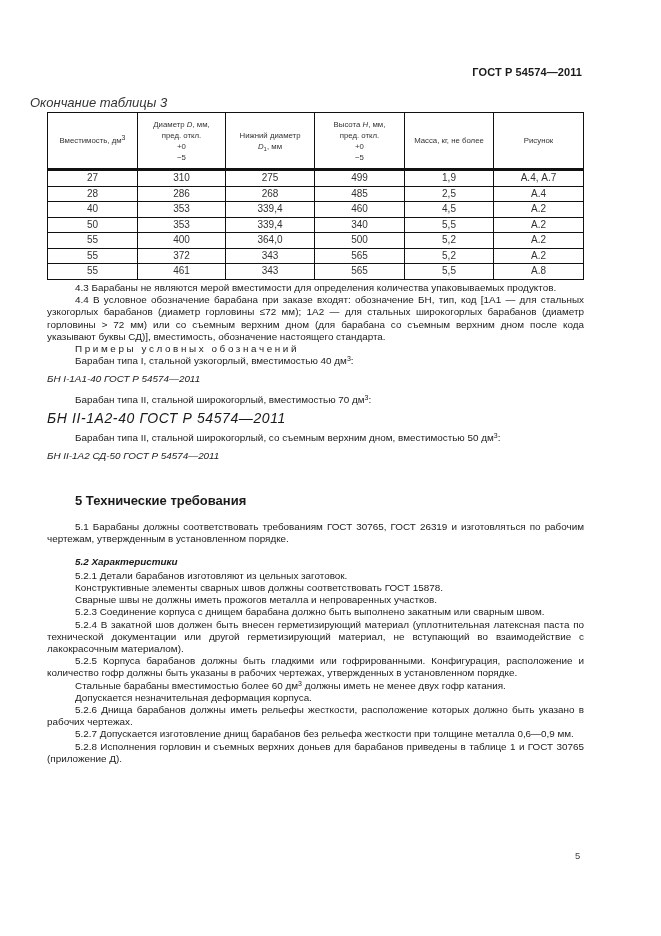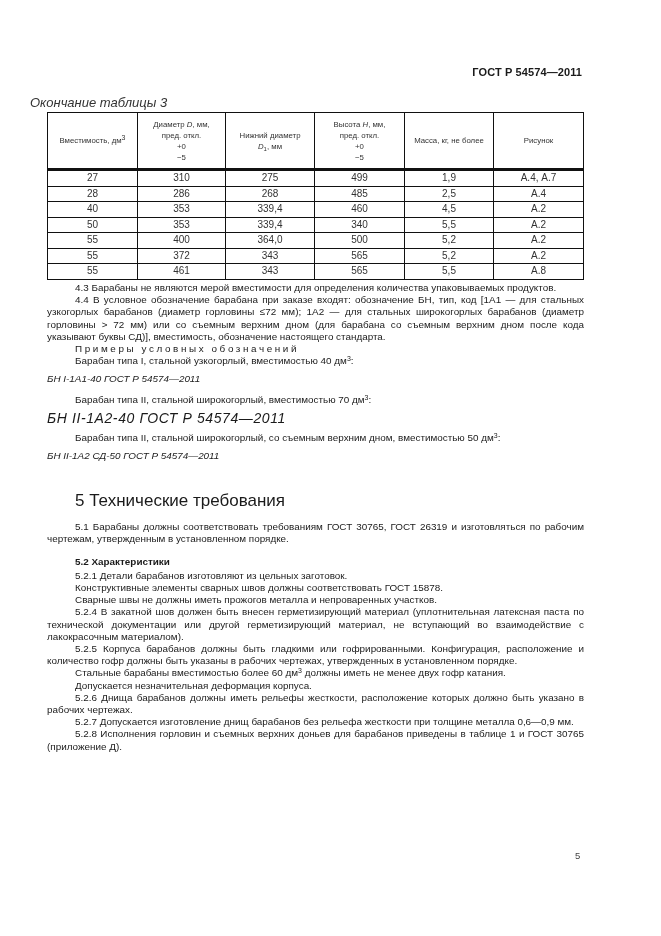--- a/index.html
+++ b/index.html
@@ -18,22 +18,22 @@
   table.t col.c1 { width: 90px; } table.t col.c2 { width: 88px; } table.t col.c3 { width: 89px; }
   table.t col.c4 { width: 90px; } table.t col.c5 { width: 89px; } table.t col.c6 { width: 90px; }
   .body { position: absolute; left: 47px; width: 537px; font-size: 9.9px; line-height: 12.2px;
           color: #1a1a1a; text-align: justify; }
   .p { margin: 0; text-indent: 28px; }
   .spaced { letter-spacing: 2.6px; }
   .example { text-align: left; font-style: italic; margin: 6px 0 8px 0; text-indent: 0; }
   .example.small { font-size: 14px; letter-spacing: 0.6px; }
   sup { font-size: 7px; vertical-align: 3px; line-height: 0; }
   sub { font-size: 6px; vertical-align: -2px; line-height: 0; }
-  .h1 { font-size: 17px; font-weight: normal; margin: 0 0 14px 0; padding-left: 28px; }
-  .h2 { font-weight: bold; margin: 4px 0 2px 0; padding-left: 28px; text-indent: 0; }
+  .h1 { font-size: 13px; font-weight: bold; margin: 0 0 14px 0; padding-left: 28px; }
+  .h2 { font-weight: bold; margin: 4px 0 2px 0; padding-left: 28px; text-indent: 0; font-style: italic; }
   .gap { height: 6px; }
   .pagenum { left: 575px; top: 850px; font-size: 9.5px; color: #444; }
 </style>
 </head>
 <body>
 
 <div class="abs hdr">ГОСТ Р 54574—2011</div>
 
 <div class="abs caption">Окончание таблицы 3</div>
 
@@ -151,20 +151,21 @@
 </div>
 
 <div class="body" style="top:495px;">
   <h1 class="h1">5  Технические требования</h1>
   <p class="p">5.1  Барабаны должны соответствовать требованиям ГОСТ 30765, ГОСТ 26319 и изготовляться по рабочим чертежам, утвержденным в установленном порядке.</p>
   <div class="gap"></div>
   <p class="h2">5.2  Характеристики</p>
   <p class="p">5.2.1  Детали барабанов изготовляют из цельных заготовок.</p>
   <p class="p">Конструктивные элементы сварных швов должны соответствовать ГОСТ 15878.</p>
   <p class="p">Сварные швы не должны иметь прожогов металла и непроваренных участков.</p>
+  <p class="p">5.2.3  Соединение корпуса с днищем барабана должно быть выполнено закатным или сварным швом.</p>
   <p class="p">5.2.4  В закатной шов должен быть внесен герметизирующий материал (уплотнительная латексная паста по технической документации или другой герметизирующий материал, не вступающий во взаимодействие с лакокрасочным материалом).</p>
   <p class="p">5.2.5  Корпуса барабанов должны быть гладкими или гофрированными. Конфигурация, расположение и количество гофр должны быть указаны в рабочих чертежах, утвержденных в установленном порядке.</p>
   <p class="p"><span>Стальные барабаны вместимостью более 60 дм</span><sup>3</sup><span> должны иметь не менее двух гофр катания.</span></p>
   <p class="p">Допускается незначительная деформация корпуса.</p>
   <p class="p">5.2.6  Днища барабанов должны иметь рельефы жесткости, расположение которых должно быть указано в рабочих чертежах.</p>
   <p class="p">5.2.7  Допускается изготовление днищ барабанов без рельефа жесткости при толщине металла 0,6—0,9 мм.</p>
   <p class="p">5.2.8  Исполнения горловин и съемных верхних доньев для барабанов приведены в таблице 1 и ГОСТ 30765 (приложение Д).</p>
 </div>
 
 <div class="abs pagenum">5</div>

